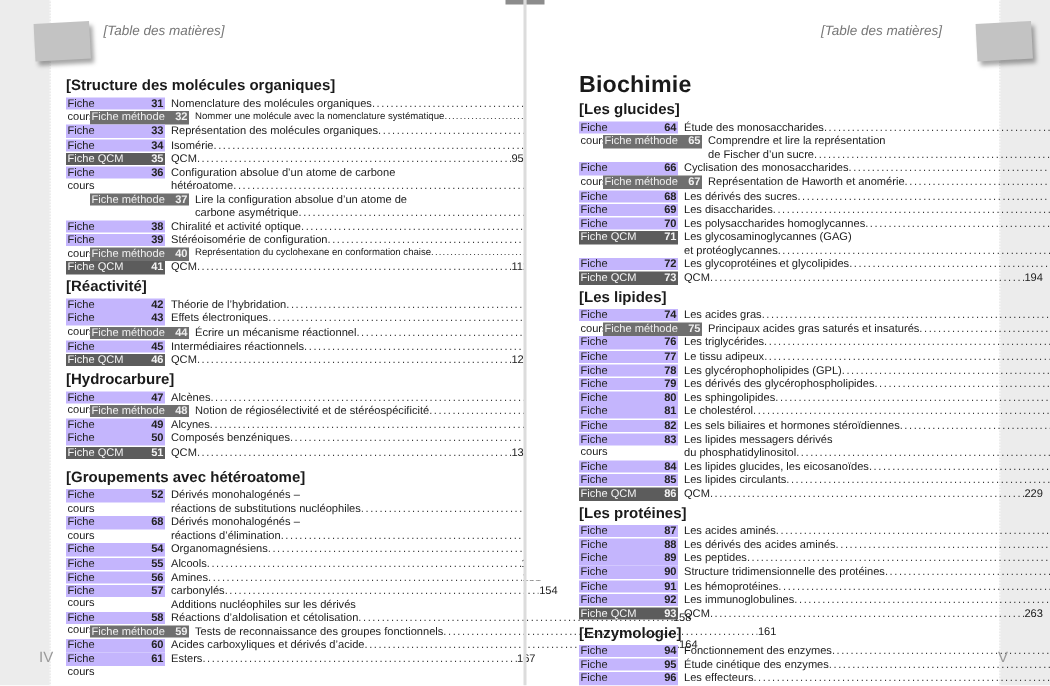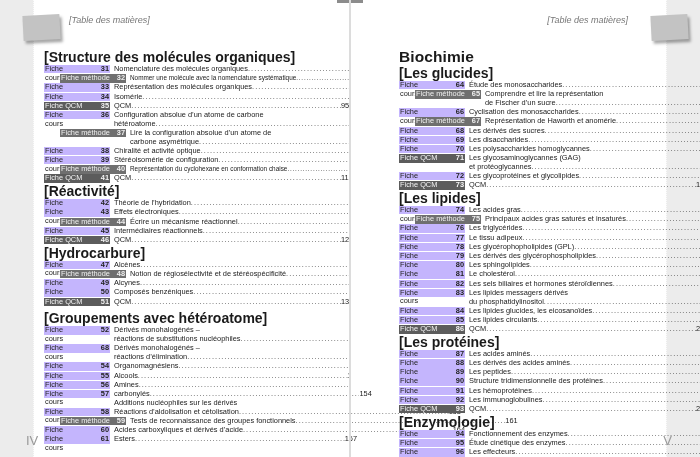--- a/index.html
+++ b/index.html
@@ -13,28 +13,28 @@
   .spine{position:absolute;left:349px;top:0;width:2px;height:457px;background:#dcdcdc;}
   .top-tick{position:absolute;top:0;height:3px;background:#8c8c8c;}
   .top-tick.l{left:337px;width:12px;}
   .top-tick.r{left:351px;width:12px;}
   .tab{position:absolute;top:15px;width:37px;height:25px;background:#c3c3c3;box-shadow:2px 3px 3px rgba(0,0,0,0.35);}
   .left .tab{left:23px;transform:rotate(-3deg);}
   .right .tab{right:12px;transform:rotate(-3deg);}
   .running-head{position:absolute;top:15px;font-size:9px;font-style:italic;color:#777;}
   .left .running-head{left:69px;}
   .right .running-head{right:72px;}
-  .folio{position:absolute;top:433px;font-size:13px;color:#999;}
+  .folio{position:absolute;top:433px;font-size:10px;color:#999;}
   .left .folio{left:26px;}
   .right .folio{right:28px;}
   .content{position:absolute;top:49px;width:277px;}
   .left .content{left:44px;}
-  .right .content{left:49px;}
+  .right .content{left:36px;}
   .part-title{font-size:15.5px;font-weight:bold;margin:0 0 2px 0;line-height:16px;letter-spacing:0.1px;}
-  .section-title{font-size:14px;font-weight:bold;margin:3px 0 2px 0;line-height:11px;}
+  .section-title{font-size:10px;font-weight:bold;margin:3px 0 2px 0;line-height:11px;}
   .section-title.spaced{margin-top:7px;}
   .row{display:flex;align-items:flex-start;font-size:7.4px;line-height:8.8px;margin-bottom:0.4px;}
   .fiche{flex:0 0 66px;display:flex;justify-content:space-between;padding:0 1px 0 1px;box-sizing:border-box;margin-right:4px;height:8.4px;line-height:8.6px;}
   .fiche.cours{background:#c4b5fd;color:#222;gap:32px;}
   .fiche.methode{background:#6f6f6f;color:#f0f0f0;margin-left:16px;}
   .fiche.qcm{background:#5c5c5c;color:#f4f4f4;text-align:right;}
   .fiche .num{font-weight:bold;}
   .entry{flex:1;}
   .entry-line{display:flex;white-space:nowrap;}
   .entry-line .t{flex:0 0 auto;}

